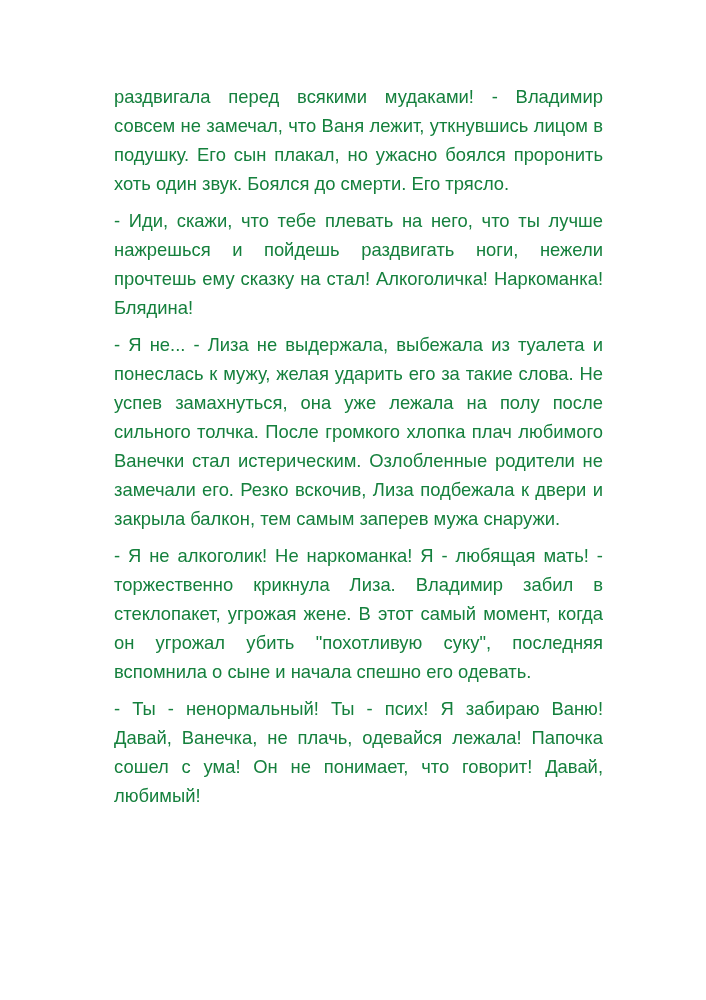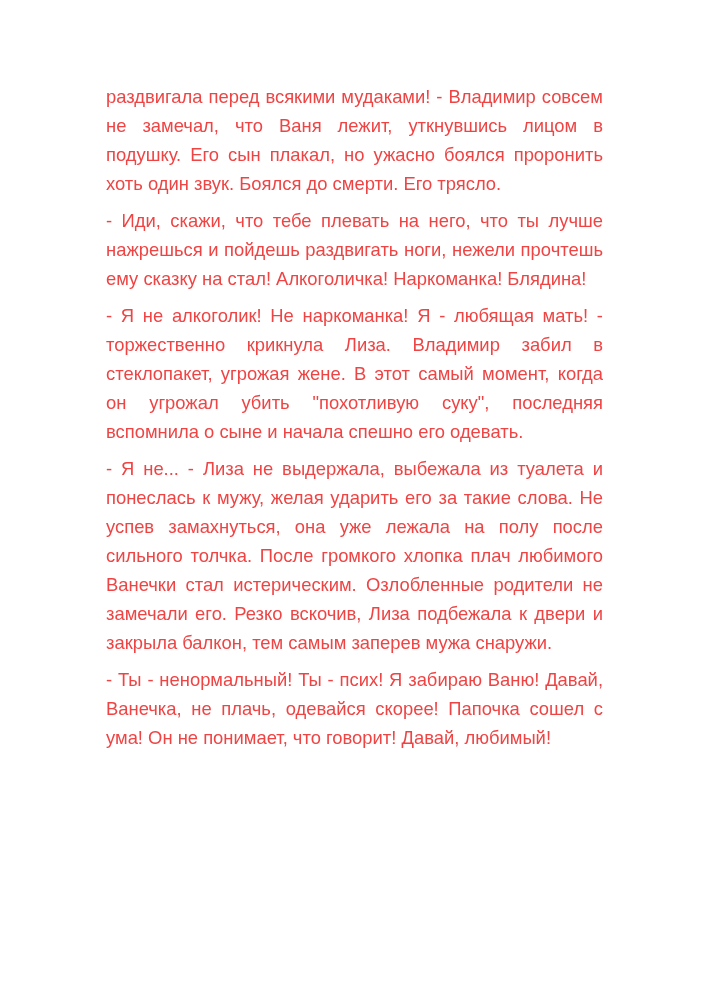--- a/index.html
+++ b/index.html
@@ -25,39 +25,39 @@
   }
 
   .text-column {
     position: absolute;
     left: 102px;
     top: 82px;
     width: 501px;
   }
 
   .paragraph {
-    margin: 0 0 8px 4px;
+    margin: 0 0 8px 12px;
     font-size: 18.4px;
     line-height: 29px;
-    color: #ef4444;
+    color: #15803d;
     text-align: justify;
     text-justify: inter-word;
     word-spacing: 0;
     hyphens: none;
     -webkit-hyphens: none;
   }
 
   .paragraph:last-child {
     margin-bottom: 0;
   }
 </style>
 </head>
 <body>
 
 <div class="page">
   <div class="text-column">
     <p class="paragraph">раздвигала перед всякими мудаками! - Владимир совсем не замечал, что Ваня лежит, уткнувшись лицом в подушку. Его сын плакал, но ужасно боялся проронить хоть один звук. Боялся до смерти. Его трясло.</p>
     <p class="paragraph">- Иди, скажи, что тебе плевать на него, что ты лучше нажрешься и пойдешь раздвигать ноги, нежели прочтешь ему сказку на стал! Алкоголичка! Наркоманка! Блядина!</p>
+    <p class="paragraph">- Я не... - Лиза не выдержала, выбежала из туалета и понеслась к мужу, желая ударить его за такие слова. Не успев замахнуться, она уже лежала на полу после сильного толчка. После громкого хлопка плач любимого Ванечки стал истерическим. Озлобленные родители не замечали его. Резко вскочив, Лиза подбежала к двери и закрыла балкон, тем самым заперев мужа снаружи.</p>
     <p class="paragraph">- Я не алкоголик! Не наркоманка! Я - любящая мать! - торжественно крикнула Лиза. Владимир забил в стеклопакет, угрожая жене. В этот самый момент, когда он угрожал убить "похотливую суку", последняя вспомнила о сыне и начала спешно его одевать.</p>
-    <p class="paragraph">- Я не... - Лиза не выдержала, выбежала из туалета и понеслась к мужу, желая ударить его за такие слова. Не успев замахнуться, она уже лежала на полу после сильного толчка. После громкого хлопка плач любимого Ванечки стал истерическим. Озлобленные родители не замечали его. Резко вскочив, Лиза подбежала к двери и закрыла балкон, тем самым заперев мужа снаружи.</p>
-    <p class="paragraph">- Ты - ненормальный! Ты - псих! Я забираю Ваню! Давай, Ванечка, не плачь, одевайся скорее! Папочка сошел с ума! Он не понимает, что говорит! Давай, любимый!</p>
+    <p class="paragraph">- Ты - ненормальный! Ты - псих! Я забираю Ваню! Давай, Ванечка, не плачь, одевайся лежала! Папочка сошел с ума! Он не понимает, что говорит! Давай, любимый!</p>
   </div>
 </div>
 
 </body></html>

